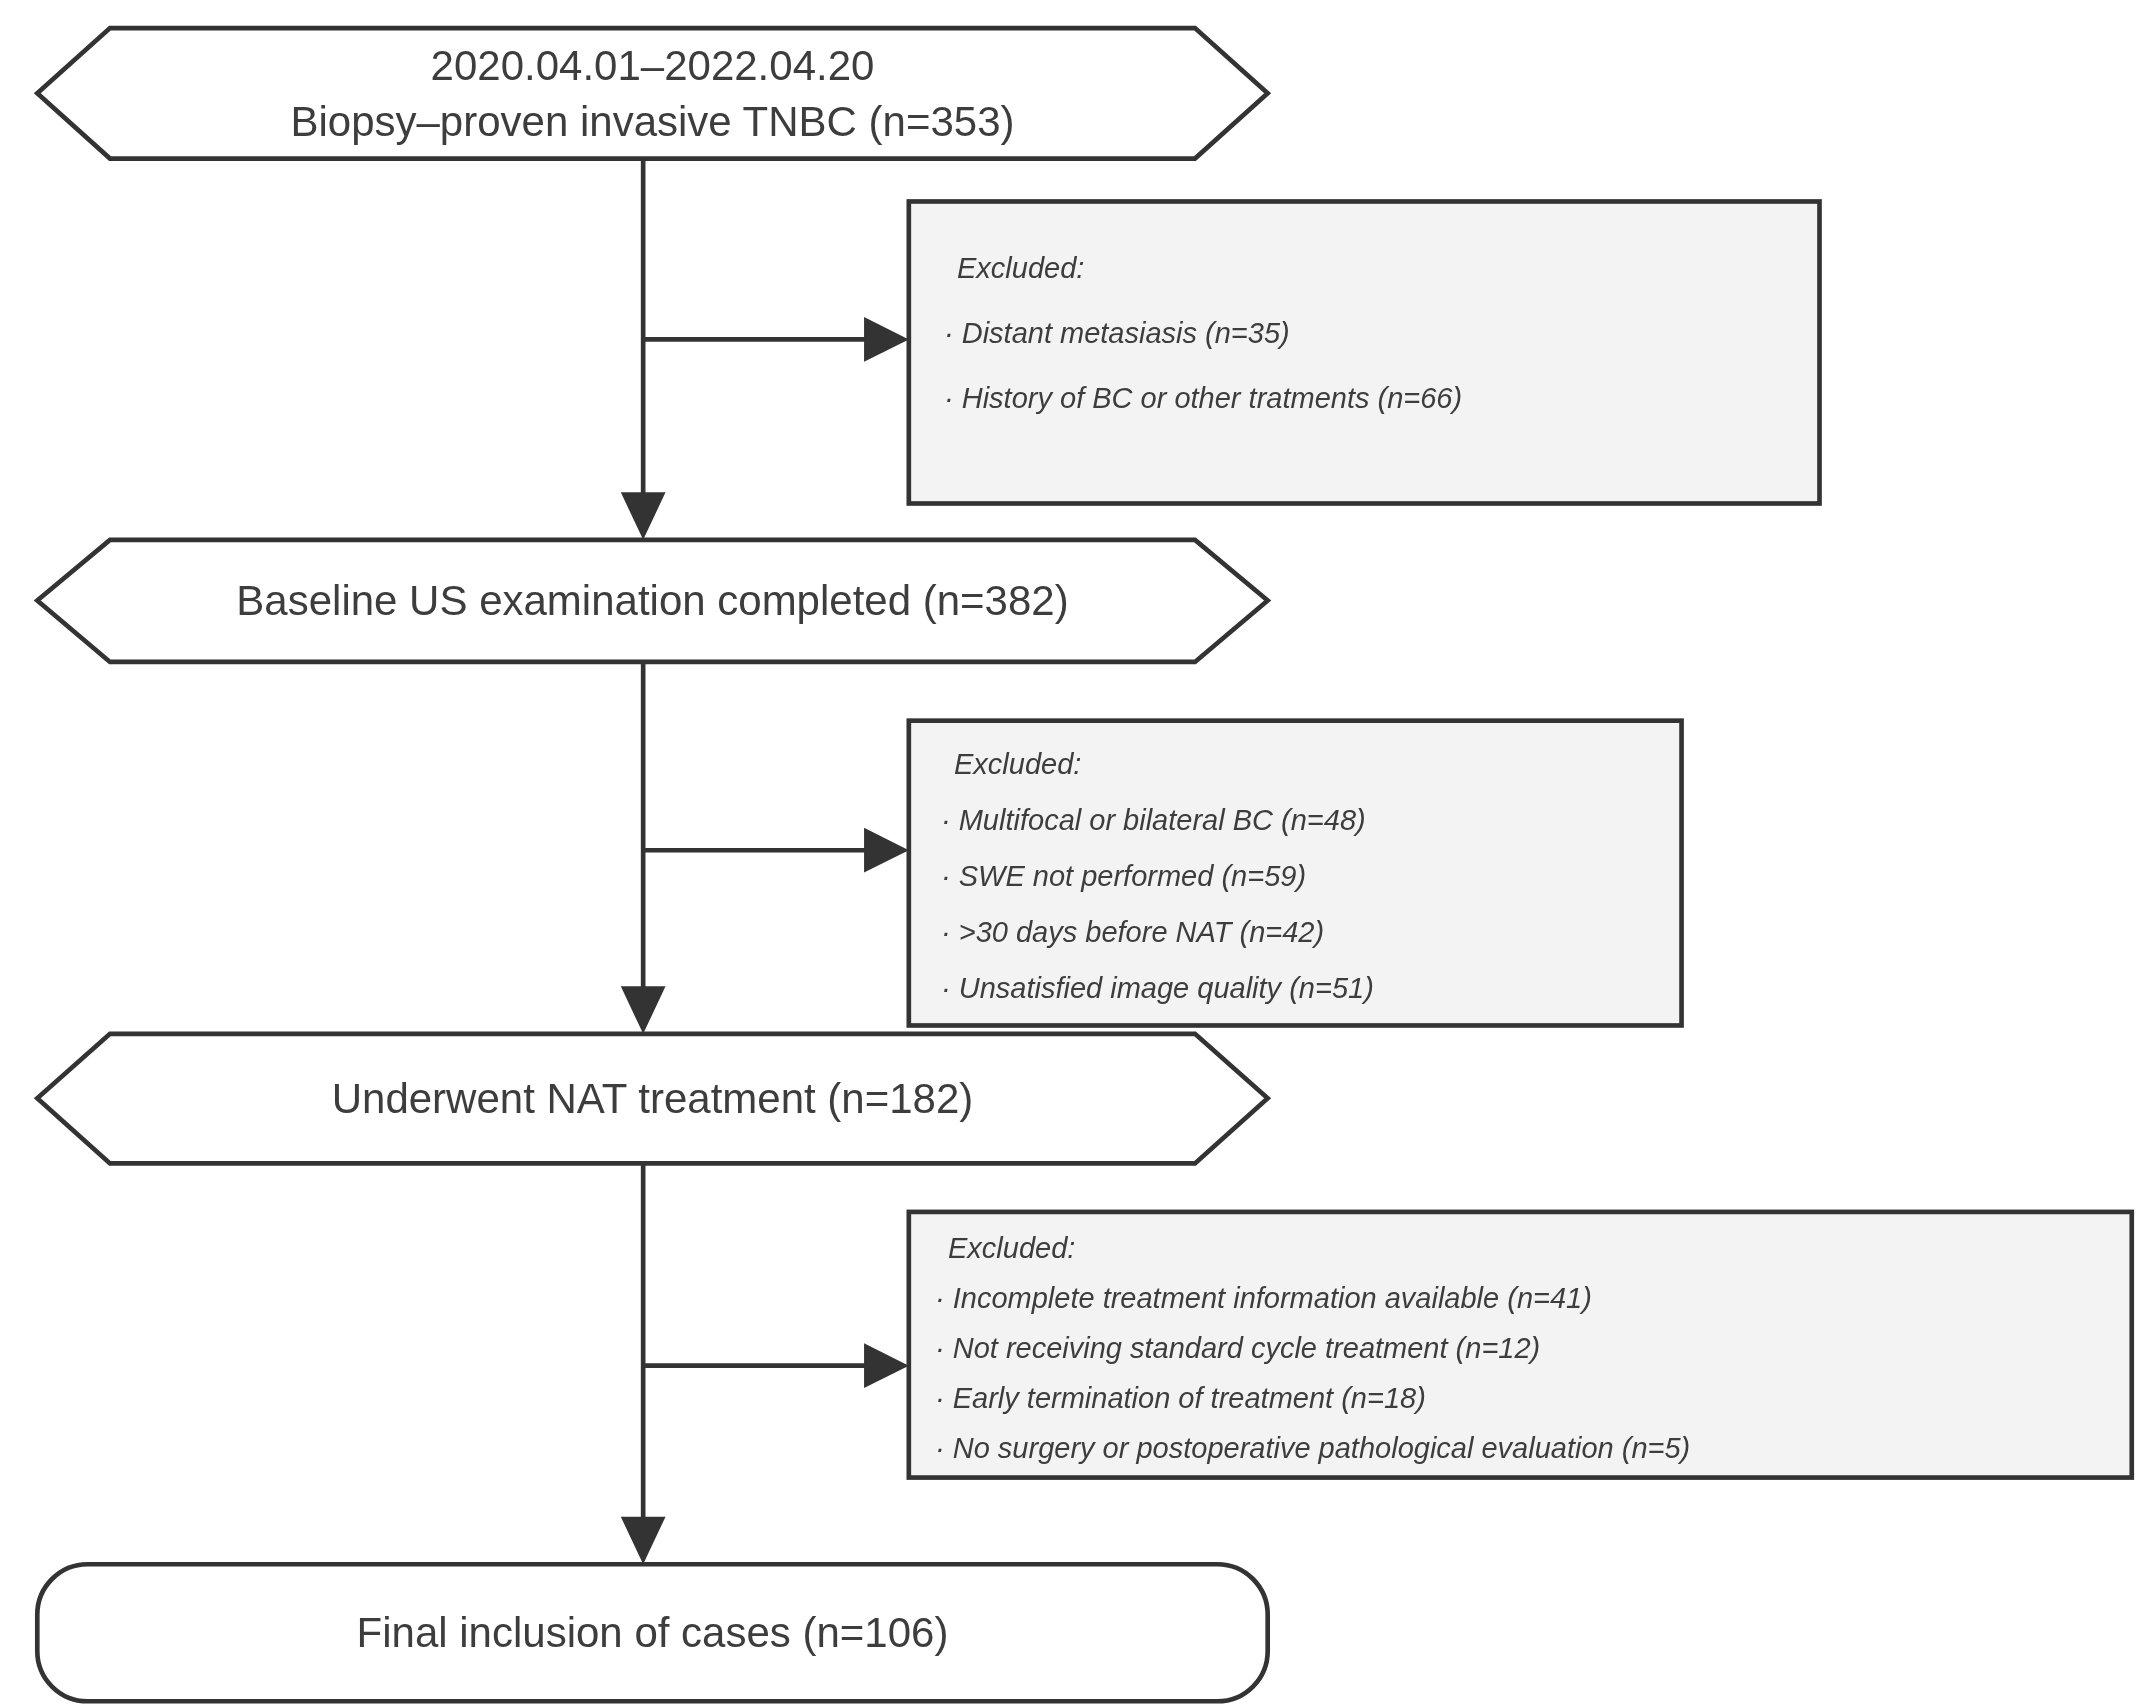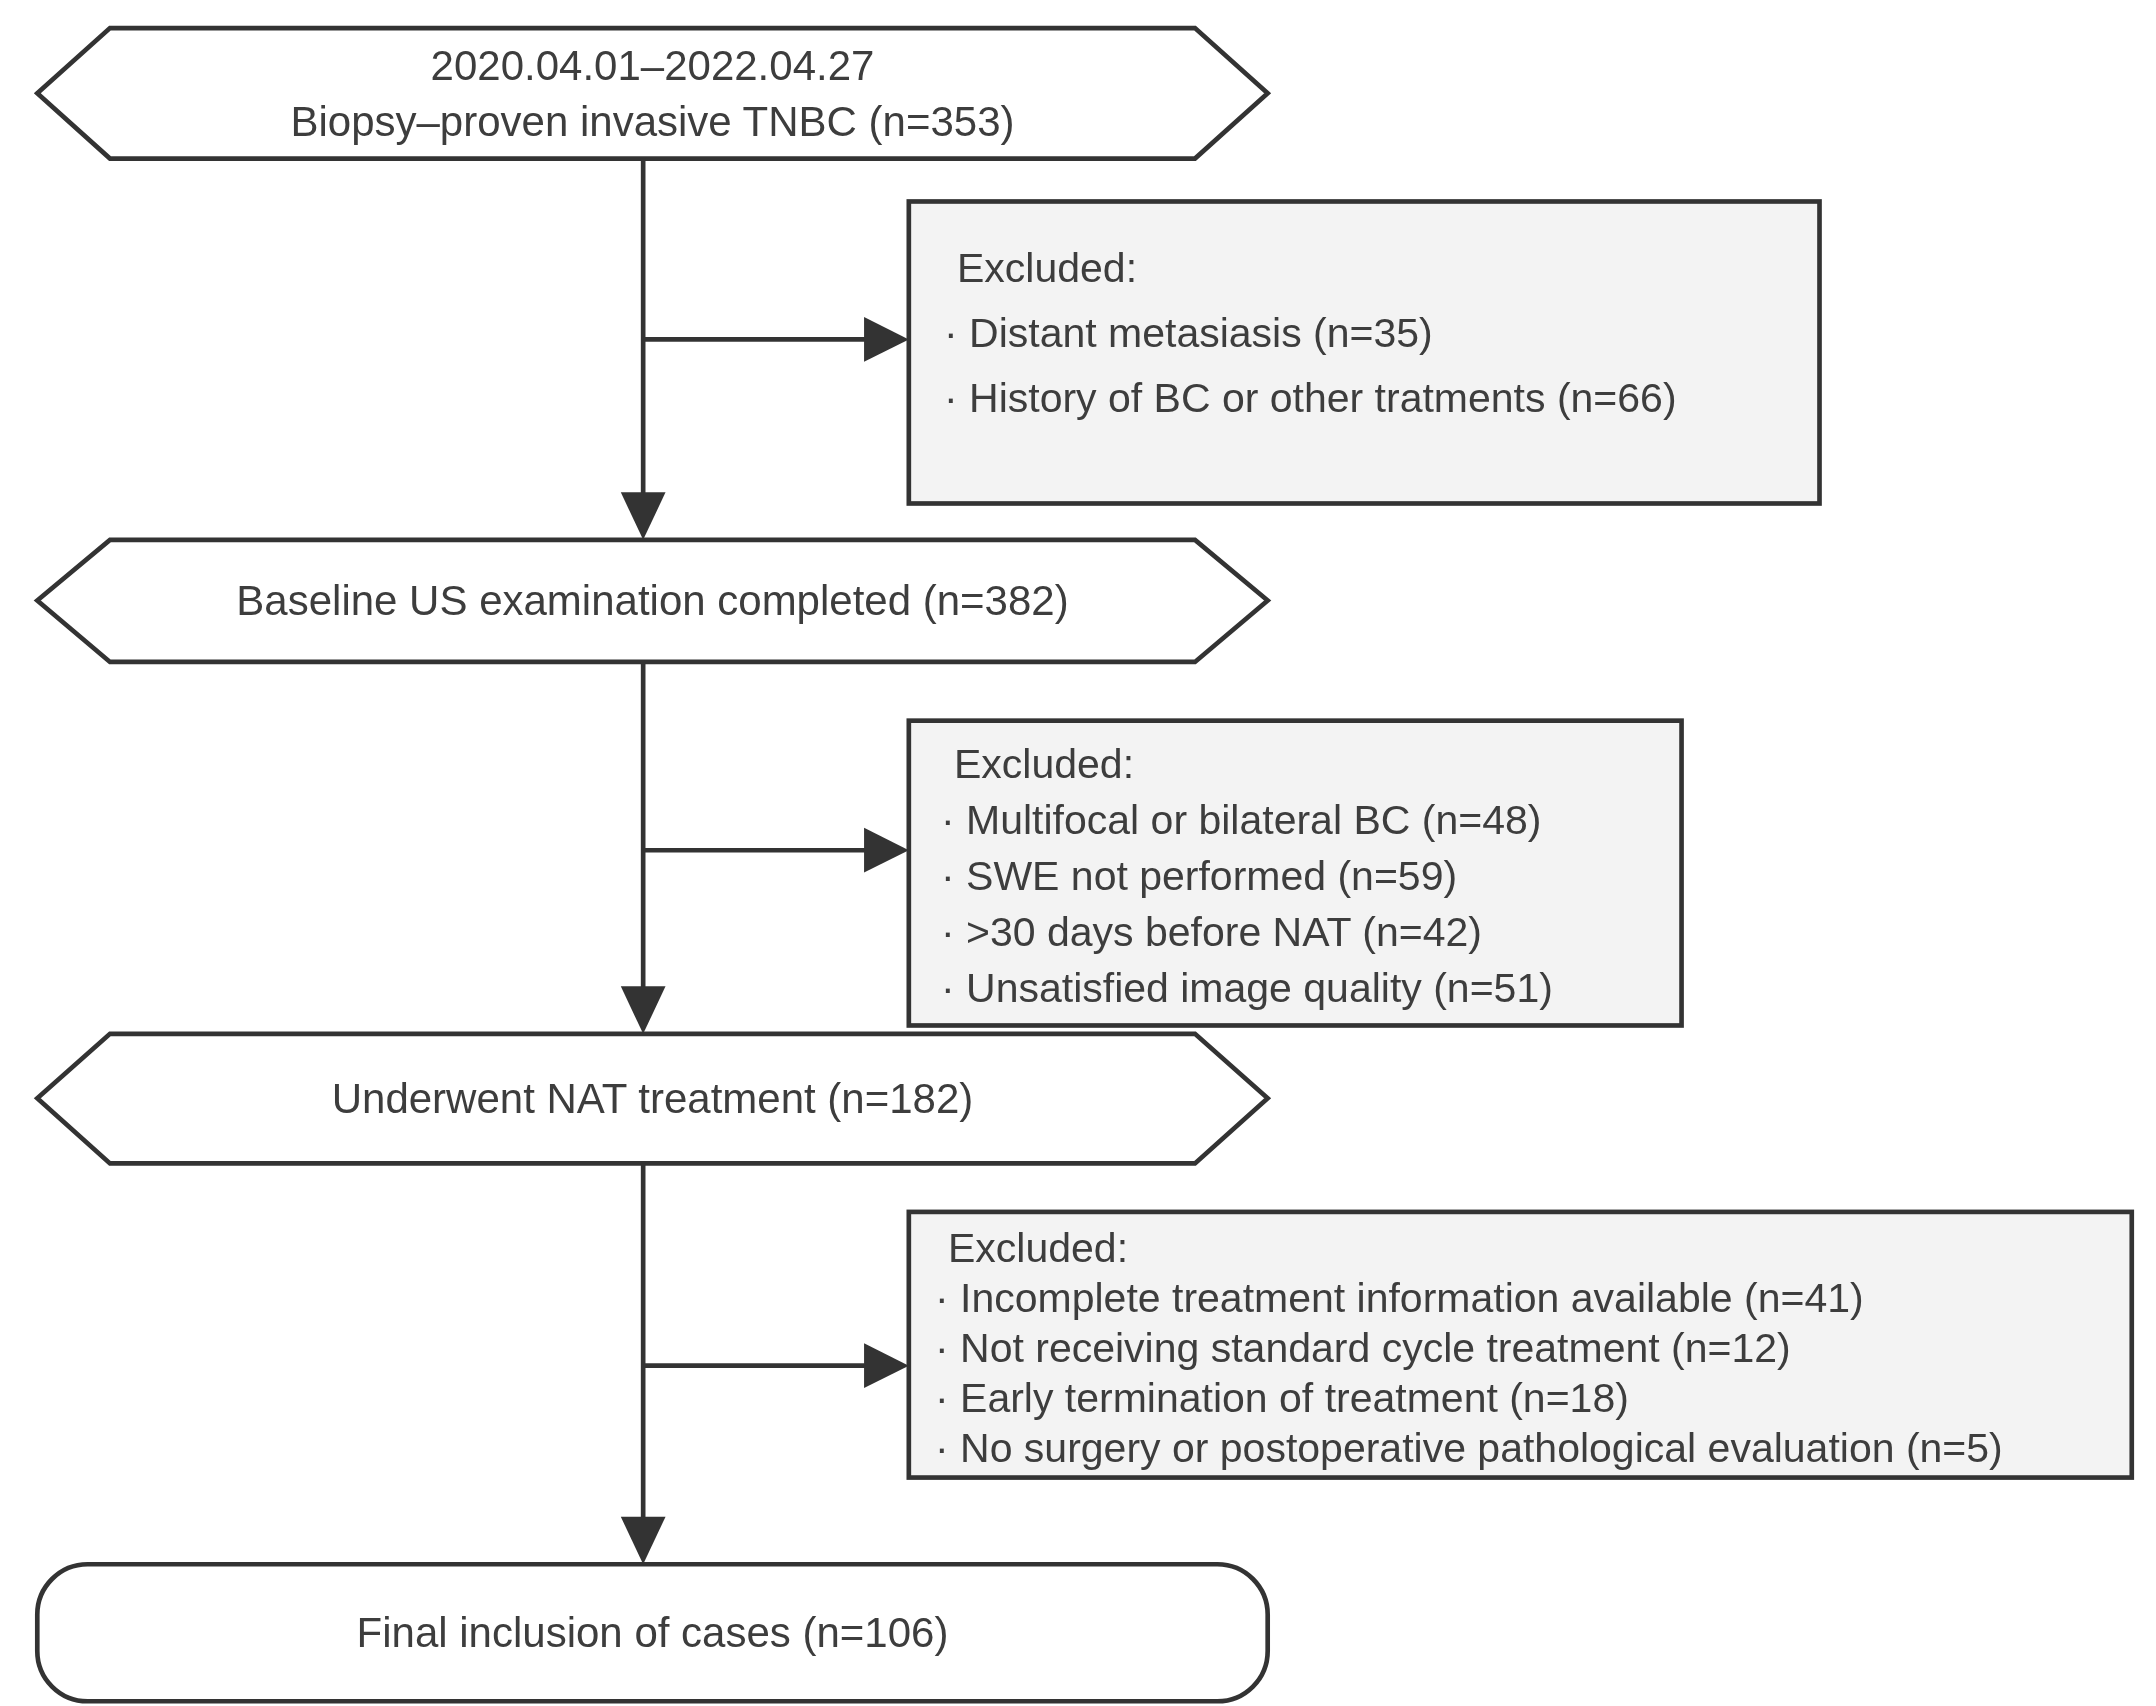--- a/index.html
+++ b/index.html
@@ -47,22 +47,23 @@
     line-height:56px;
     color:var(--text);
   }
   .stage-1{top:28px;height:131px;}
   .stage-2{top:540px;height:122px;}
   .stage-3{top:1034px;height:130px;}
   .stage-4{top:1564px;height:137px;justify-content:center;}
 
   .excl-text{
     position:absolute;
-    font-size:41px;
+    font-size:29px;
     color:var(--text);
+    font-style:italic;
   }
   .excl-text div{white-space:nowrap;}
   .excl-1{left:944px;top:201px;width:875px;height:302px;padding-top:35px;line-height:65px;}
   .excl-2{left:941px;top:721px;width:741px;height:305px;padding-top:15px;line-height:56px;}
   .excl-3{left:935px;top:1212px;width:1197px;height:266px;padding-top:11.2px;line-height:50px;}
   .excl-header{padding-left:13px;}
 </style>
 </head>
 <body>
 
@@ -93,21 +94,21 @@
     <polygon class="arrow-head" points="927,340 927,388 975,364"></polygon>
 
     <line class="flow-line" x1="690" y1="912" x2="930" y2="912"></line>
     <polygon class="arrow-head" points="927,888 927,936 975,912"></polygon>
 
     <line class="flow-line" x1="690" y1="1465" x2="930" y2="1465"></line>
     <polygon class="arrow-head" points="927,1441 927,1489 975,1465"></polygon>
   </svg>
 
   <div class="stage-text stage-1">
-    <div>2020.04.01–2022.04.27</div>
+    <div>2020.04.01–2022.04.20</div>
     <div>Biopsy–proven invasive TNBC (n=353)</div>
   </div>
 
   <div class="stage-text stage-2">
     <div>Baseline US examination completed (n=382)</div>
   </div>
 
   <div class="stage-text stage-3">
     <div>Underwent NAT treatment (n=182)</div>
   </div>

